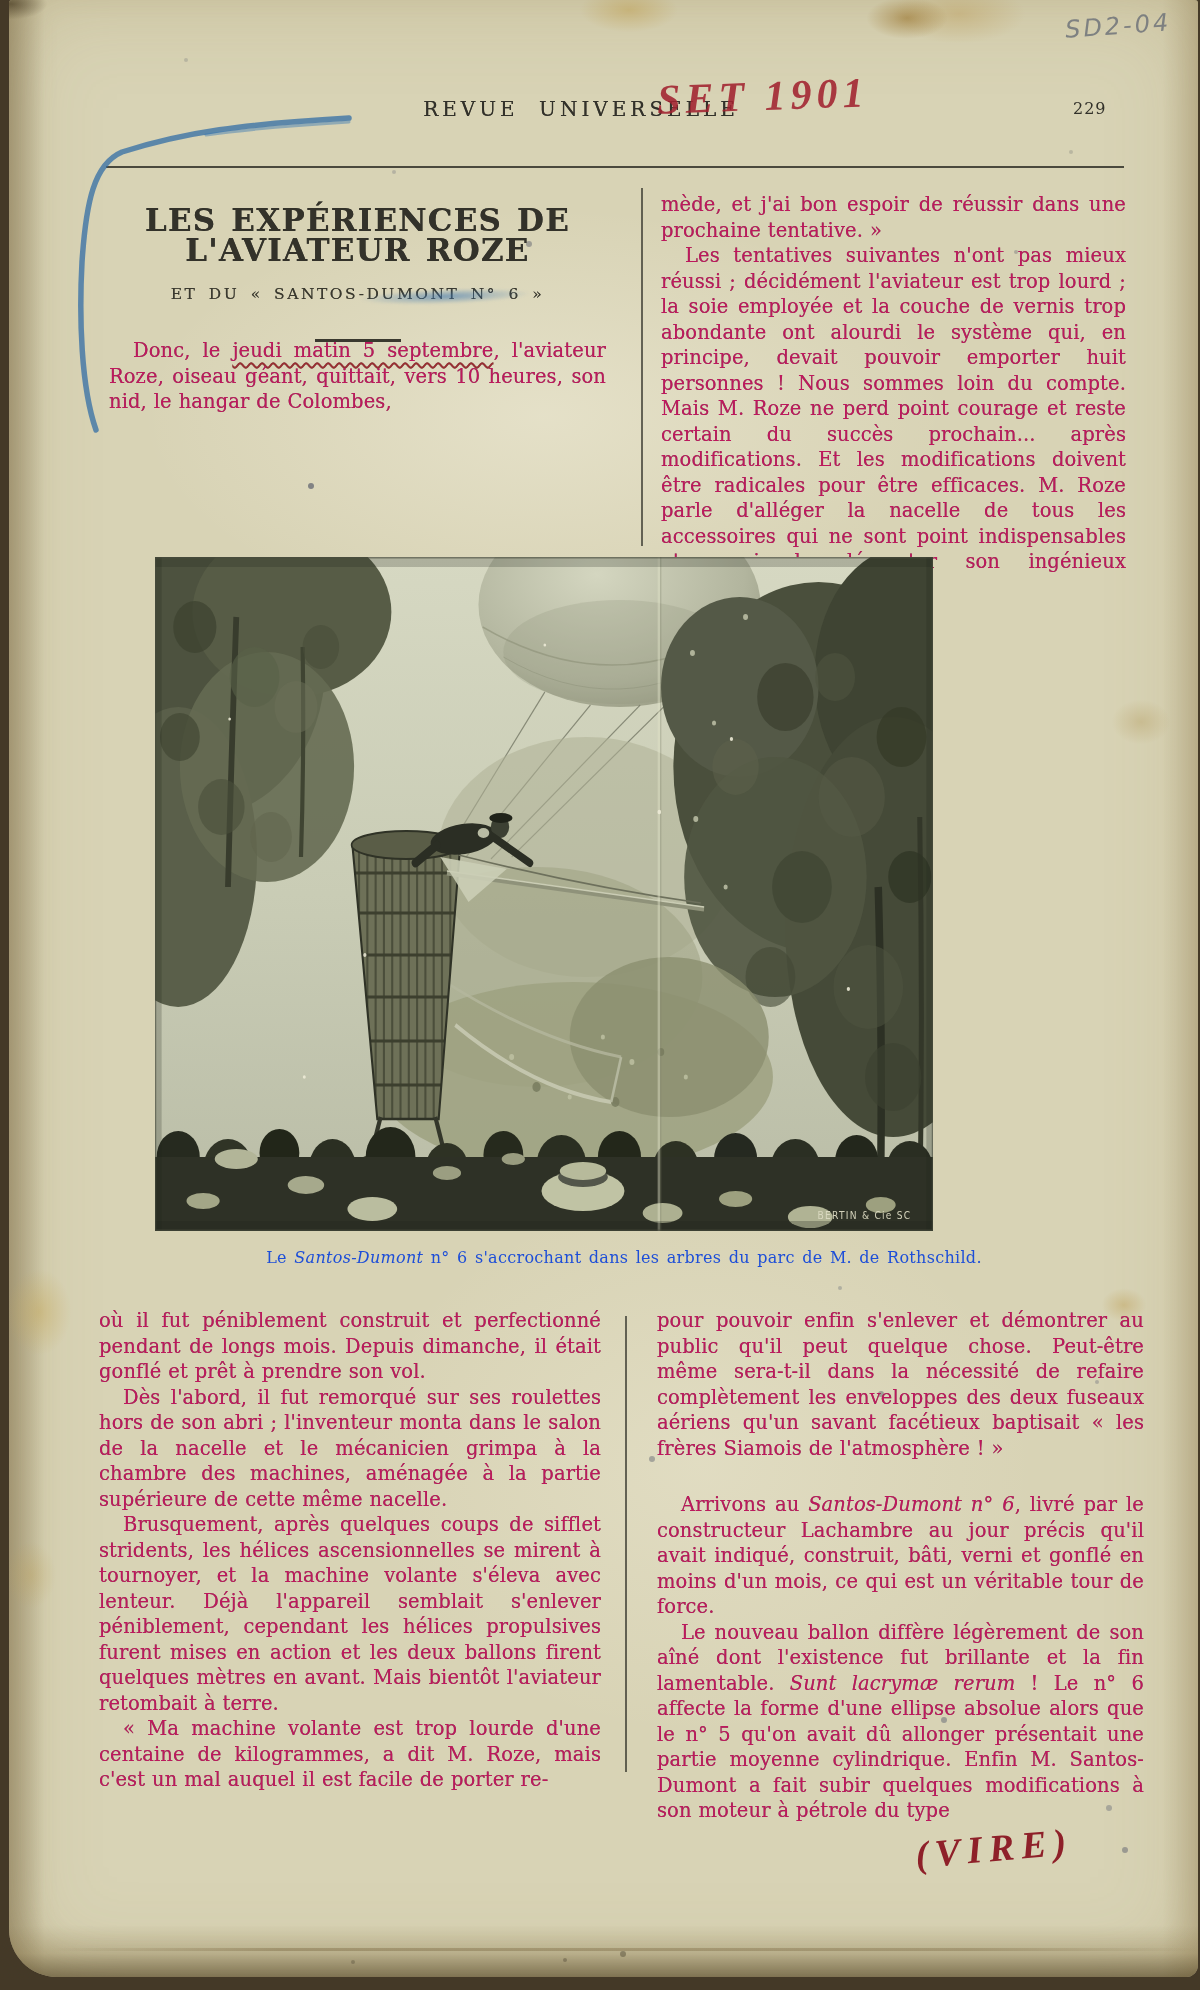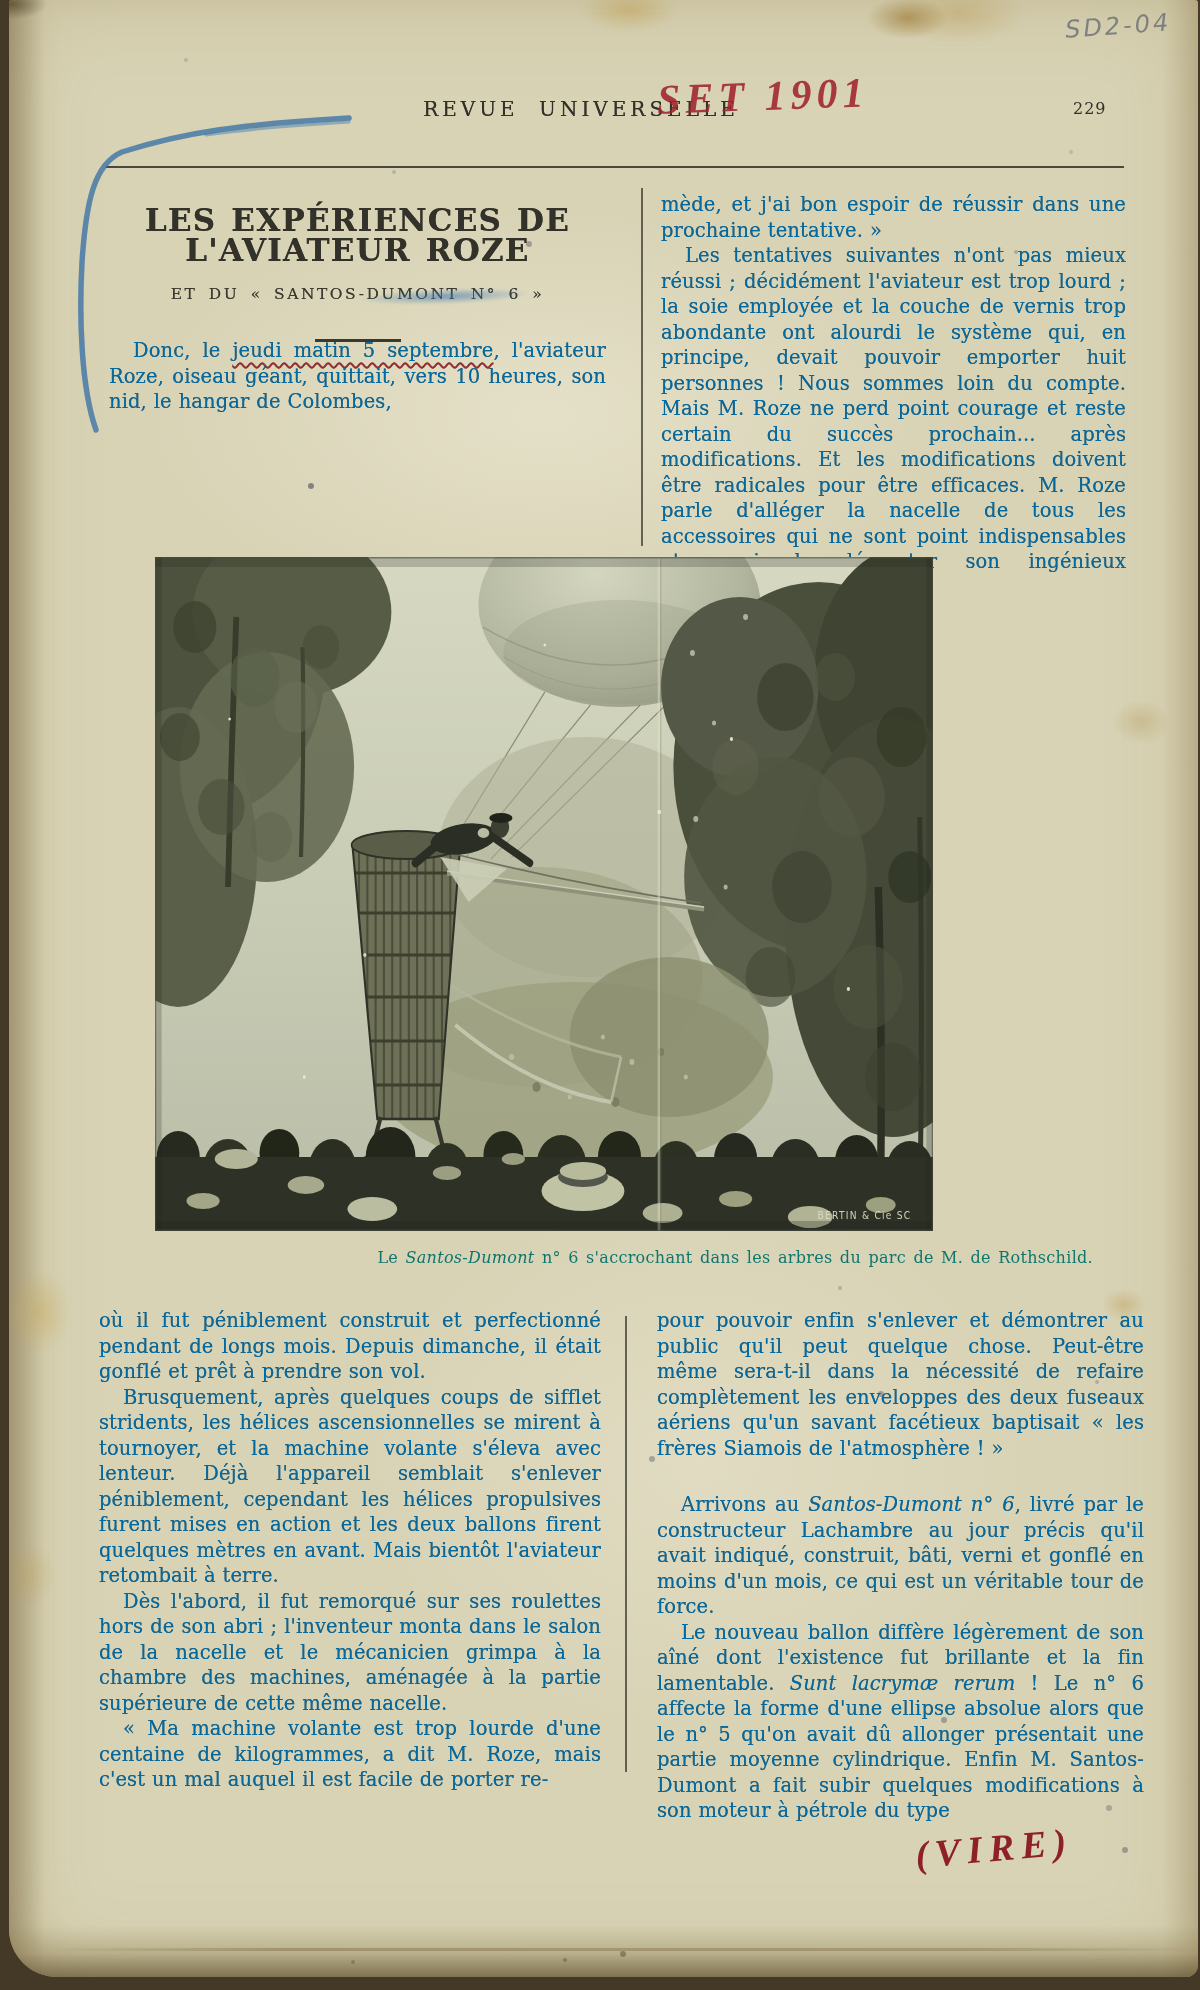--- a/index.html
+++ b/index.html
@@ -85,42 +85,42 @@
   .atitle{font-size:31px;font-weight:bold;letter-spacing:1.2px;word-spacing:3px;line-height:30px;text-shadow:0 0 .6px rgba(51,50,42,.8);}
   .asub{margin-top:20px;font-size:15.5px;letter-spacing:2.5px;word-spacing:4px;color:#3a392f;text-shadow:0 0 .4px rgba(58,57,47,.7);}
   .title-rule{width:86px;height:3px;background:#3a392f;margin:36px auto 0;}
   .blue-smear{
     position:absolute;left:250px;top:84px;width:172px;height:15px;border-radius:50%;
     background:radial-gradient(ellipse closest-side, rgba(58,116,176,.60), rgba(58,116,176,0));
     filter:blur(1px);transform:rotate(-2deg);
   }
   .col{
     position:absolute;font-size:19.5px;line-height:25.5px;text-align:justify;
-    color:#0369a1;letter-spacing:.1px;word-spacing:.6px;
+    color:#be185d;letter-spacing:.1px;word-spacing:.6px;
     text-shadow:0 0 .5px rgba(58,57,46,.65);z-index:1;hyphens:none;
   }
   .col-tl{left:100px;top:338px;width:497px;}
   .col-tr{left:652px;top:192px;width:465px;}
   .col-bl{left:90px;top:1308px;width:502px;}
   .col-br{left:648px;top:1308px;width:487px;}
   .para{margin:0;}
   .para.indent{text-indent:24px;}
   .para.gap{margin-top:31px;}
   .it{font-style:italic;}
   .u-red{
     text-decoration-line:underline;text-decoration-style:wavy;
     text-decoration-color:rgba(160,34,42,.85);text-decoration-thickness:2px;
     text-underline-offset:5px;
   }
   .vrule{position:absolute;width:2px;background:rgba(58,57,48,.75);z-index:0;}
   .vrule-top{left:632px;top:188px;height:358px;}
   .vrule-bottom{left:616px;top:1316px;height:456px;}
   .photo-wrap{position:absolute;left:146px;top:557px;width:778px;height:674px;z-index:2;}
   .photo-wrap svg{display:block;width:100%;height:100%;}
-  .caption{position:absolute;left:146px;top:1248px;width:938px;text-align:right;font-size:16px;color:#0f766e;letter-spacing:.3px;word-spacing:2px;z-index:1;}
+  .caption{position:absolute;left:146px;top:1248px;width:938px;text-align:center;font-size:16px;color:#1d4ed8;letter-spacing:.3px;word-spacing:2px;z-index:1;}
   .caption .para{display:inline;text-indent:0;}
   .blue-curve{position:absolute;left:55px;top:102px;width:300px;height:345px;z-index:3;pointer-events:none;}
   .bottom-crease{
     position:absolute;left:40px;right:0;top:1948px;height:3px;z-index:3;
     background:linear-gradient(to right, rgba(100,80,40,0), rgba(100,80,40,.32) 20%, rgba(100,80,40,.28) 80%, rgba(100,80,40,0));
   }
 </style>
 </head>
 <body>
 
@@ -353,22 +353,22 @@
         <rect x="0.75" y="0.75" width="936.5" height="672.5" fill="none" stroke="#4a4d3e" stroke-width="1.5" opacity="0.6"></rect>
 
         <text x="912" y="662" text-anchor="end" font-size="11" letter-spacing="1.5" fill="#dcdac2" font-family="DejaVu Sans, sans-serif" opacity="0.95">BERTIN &amp; Cie SC</text>
       </svg>
     </div>
 
     <div class="caption"><p class="para"><span>Le </span><span class="it">Santos-Dumont</span><span> n° 6 s'accrochant dans les arbres du parc de M. de Rothschild.</span></p></div>
 
     <div class="col col-bl">
         <p class="para"><span>où il fut péniblement construit et perfectionné pendant de longs mois. Depuis dimanche, il était gonflé et prêt à prendre son vol.</span></p>
+        <p class="para indent"><span>Dès l'abord, il fut remorqué sur ses roulettes hors de son abri ; l'inventeur monta dans le salon de la nacelle et le mécanicien grimpa à la chambre des machines, aménagée à la partie supérieure de cette même nacelle.</span></p>
         <p class="para indent"><span>Brusquement, après quelques coups de sifflet stridents, les hélices ascensionnelles se mirent à tournoyer, et la machine volante s'éleva avec lenteur. Déjà l'appareil semblait s'enlever péniblement, cependant les hélices propulsives furent mises en action et les deux ballons firent quelques mètres en avant. Mais bientôt l'aviateur retombait à terre.</span></p>
-        <p class="para indent"><span>Dès l'abord, il fut remorqué sur ses roulettes hors de son abri ; l'inventeur monta dans le salon de la nacelle et le mécanicien grimpa à la chambre des machines, aménagée à la partie supérieure de cette même nacelle.</span></p>
         <p class="para indent"><span>« Ma machine volante est trop lourde d'une centaine de kilogrammes, a dit M. Roze, mais c'est un mal auquel il est facile de porter re-</span></p>
       </div>
     <div class="col col-br">
         <p class="para"><span>pour pouvoir enfin s'enlever et démontrer au public qu'il peut quelque chose. Peut-être même sera-t-il dans la nécessité de refaire complètement les enveloppes des deux fuseaux aériens qu'un savant facétieux baptisait « les frères Siamois de l'atmosphère ! »</span></p>
         <p class="para indent gap"><span>Arrivons au </span><span class="it">Santos-Dumont n° 6</span><span>, livré par le constructeur Lachambre au jour précis qu'il avait indiqué, construit, bâti, verni et gonflé en moins d'un mois, ce qui est un véritable tour de force.</span></p>
         <p class="para indent"><span>Le nouveau ballon diffère légèrement de son aîné dont l'existence fut brillante et la fin lamentable. </span><span class="it">Sunt lacrymæ rerum</span><span> ! Le n° 6 affecte la forme d'une ellipse absolue alors que le n° 5 qu'on avait dû allonger présentait une partie moyenne cylindrique. Enfin M. Santos-Dumont a fait subir quelques modifications à son moteur à pétrole du type</span></p>
       </div>
     <div class="vrule vrule-bottom"></div>
 
     <span class="hw-vire">(VIRE)</span>

